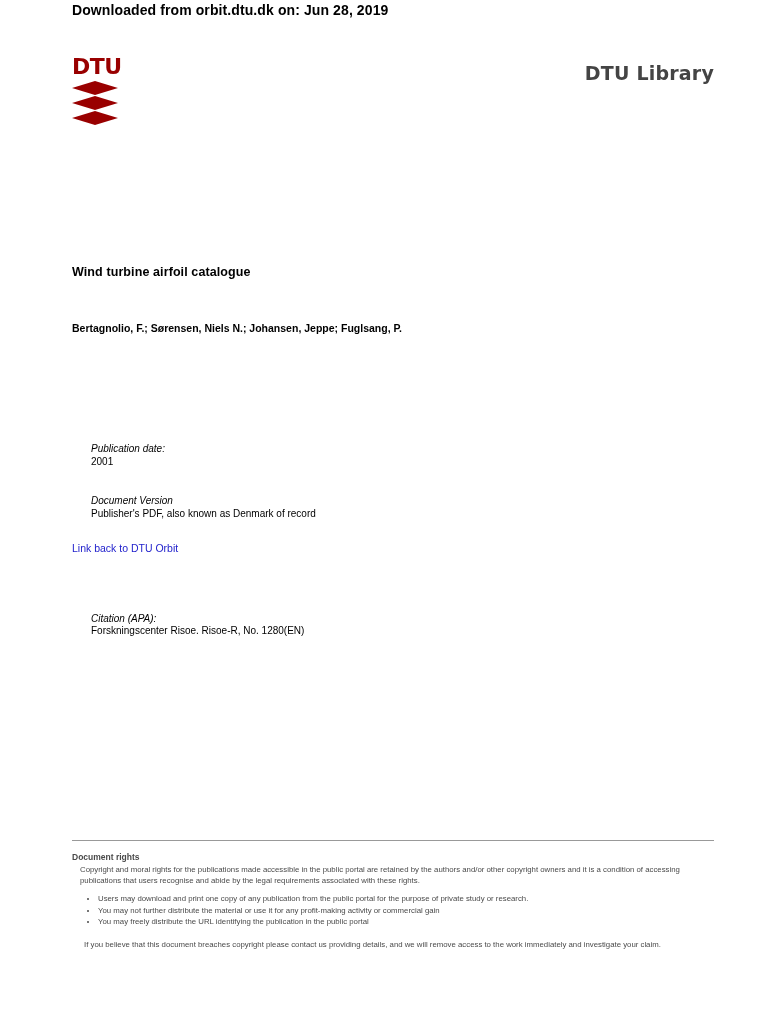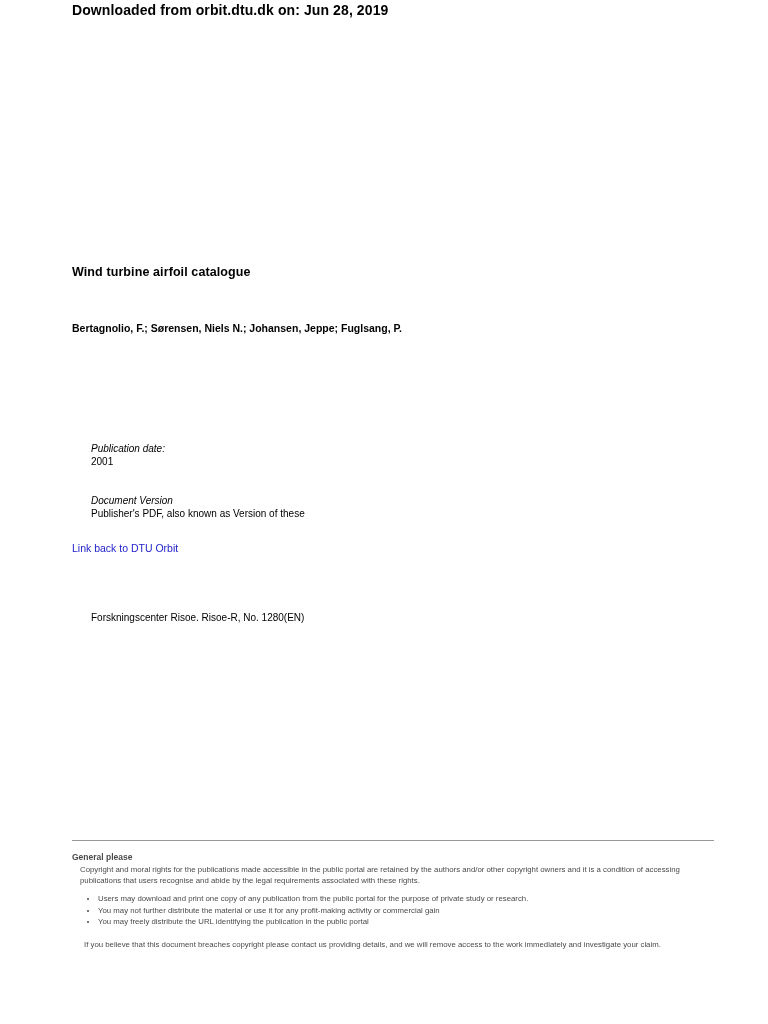--- a/index.html
+++ b/index.html
@@ -177,49 +177,65 @@
     margin: 12px;
   }
 </style>
 </head>
 <body>
 
 <div class="page">
 
   <div class="download-stamp">Downloaded from orbit.dtu.dk on: Jun 28, 2019</div>
 
+  <div class="header">
+    <div class="dtu-logo">
+      <div class="dtu-word">DTU</div>
+      <div class="dtu-marks">
+        <svg width="46" height="44" viewBox="0 0 46 44" xmlns="http://www.w3.org/2000/svg">
+          <g fill="#990000">
+            <polygon points="0,7 23,0 46,7 23,14"></polygon>
+            <polygon points="0,22 23,15 46,22 23,29"></polygon>
+            <polygon points="0,37 23,30 46,37 23,44"></polygon>
+          </g>
+        </svg>
+      </div>
+    </div>
+    <div class="library-title">DTU Library</div>
+  </div>
 
   <div class="content">
 
     <div class="doc-title">Wind turbine airfoil catalogue</div>
 
     <div class="authors">Bertagnolio, F.; Sørensen, Niels N.; Johansen, Jeppe; Fuglsang, P.</div>
 
     <div class="meta-block pubdate">
       <div class="meta-label">Publication date:</div>
       <div class="meta-value">2001</div>
     </div>
 
     <div class="meta-block docversion">
       <div class="meta-label">Document Version</div>
-      <div class="meta-value">Publisher's PDF, also known as Version of these</div>
+      <div class="meta-value">Publisher's PDF, also known as Denmark of record</div>
     </div>
 
     <a class="orbit-link" href="#">Link back to DTU Orbit</a>
 
     <div class="meta-block citation">
+      <div class="meta-label">Citation (APA):</div>
       <div class="meta-value">Forskningscenter Risoe. Risoe-R, No. 1280(EN)</div>
     </div>
 
   </div>
 
   <div class="rule"></div>
 
   <div class="rights">
-    <div class="rights-title">General please</div>
+    <div class="rights-title">Document rights</div>
     <p class="rights-para">
       <span>Copyright and moral rights for the publications made accessible in the public portal are retained by the authors and/or other copyright</span>
       <span>owners and it is a condition of accessing publications that users recognise and abide by the legal requirements associated with these rights.</span>
     </p>
     <ul class="rights-list">
       <li>Users may download and print one copy of any publication from the public portal for the purpose of private study or research.</li>
       <li>You may not further distribute the material or use it for any profit-making activity or commercial gain</li>
       <li>You may freely distribute the URL identifying the publication in the public portal</li>
     </ul>
     <p class="rights-final">

